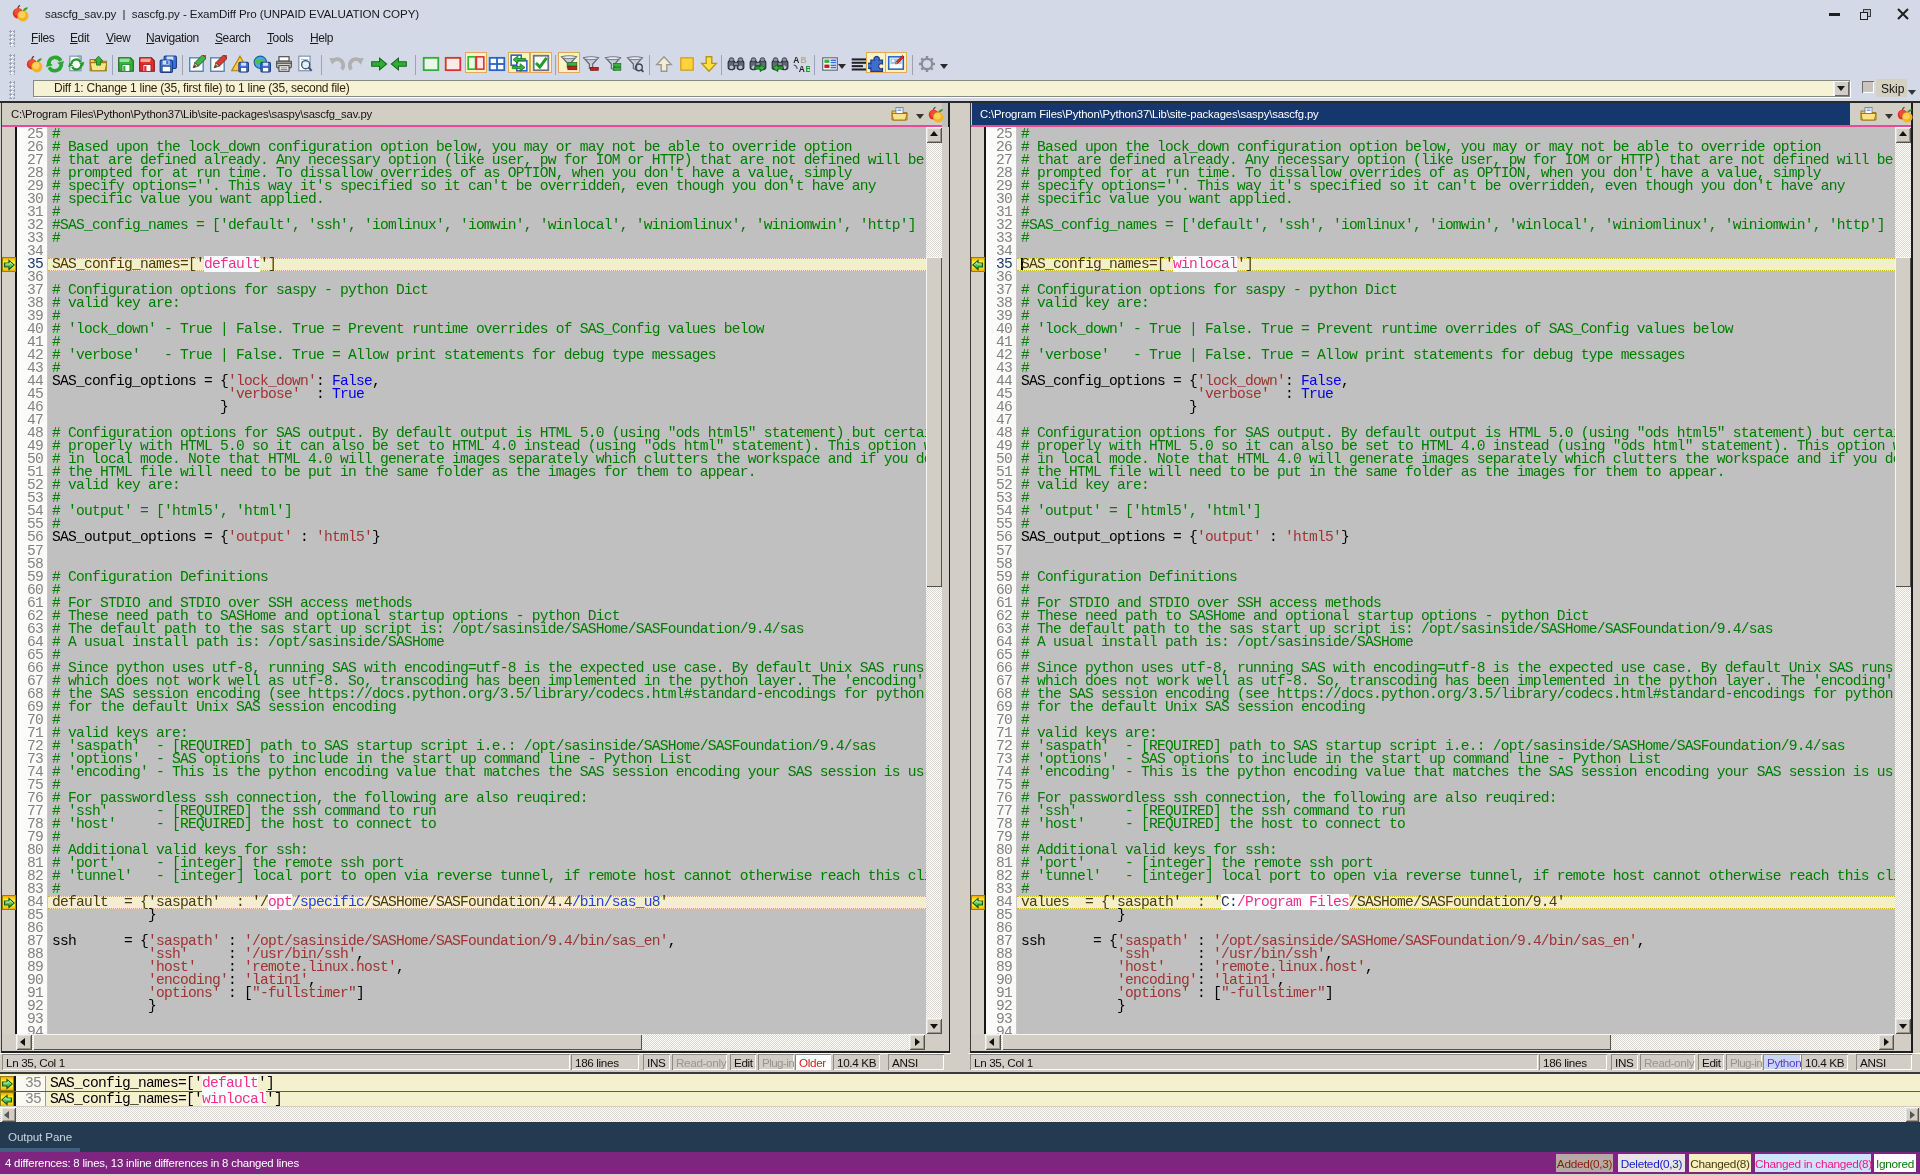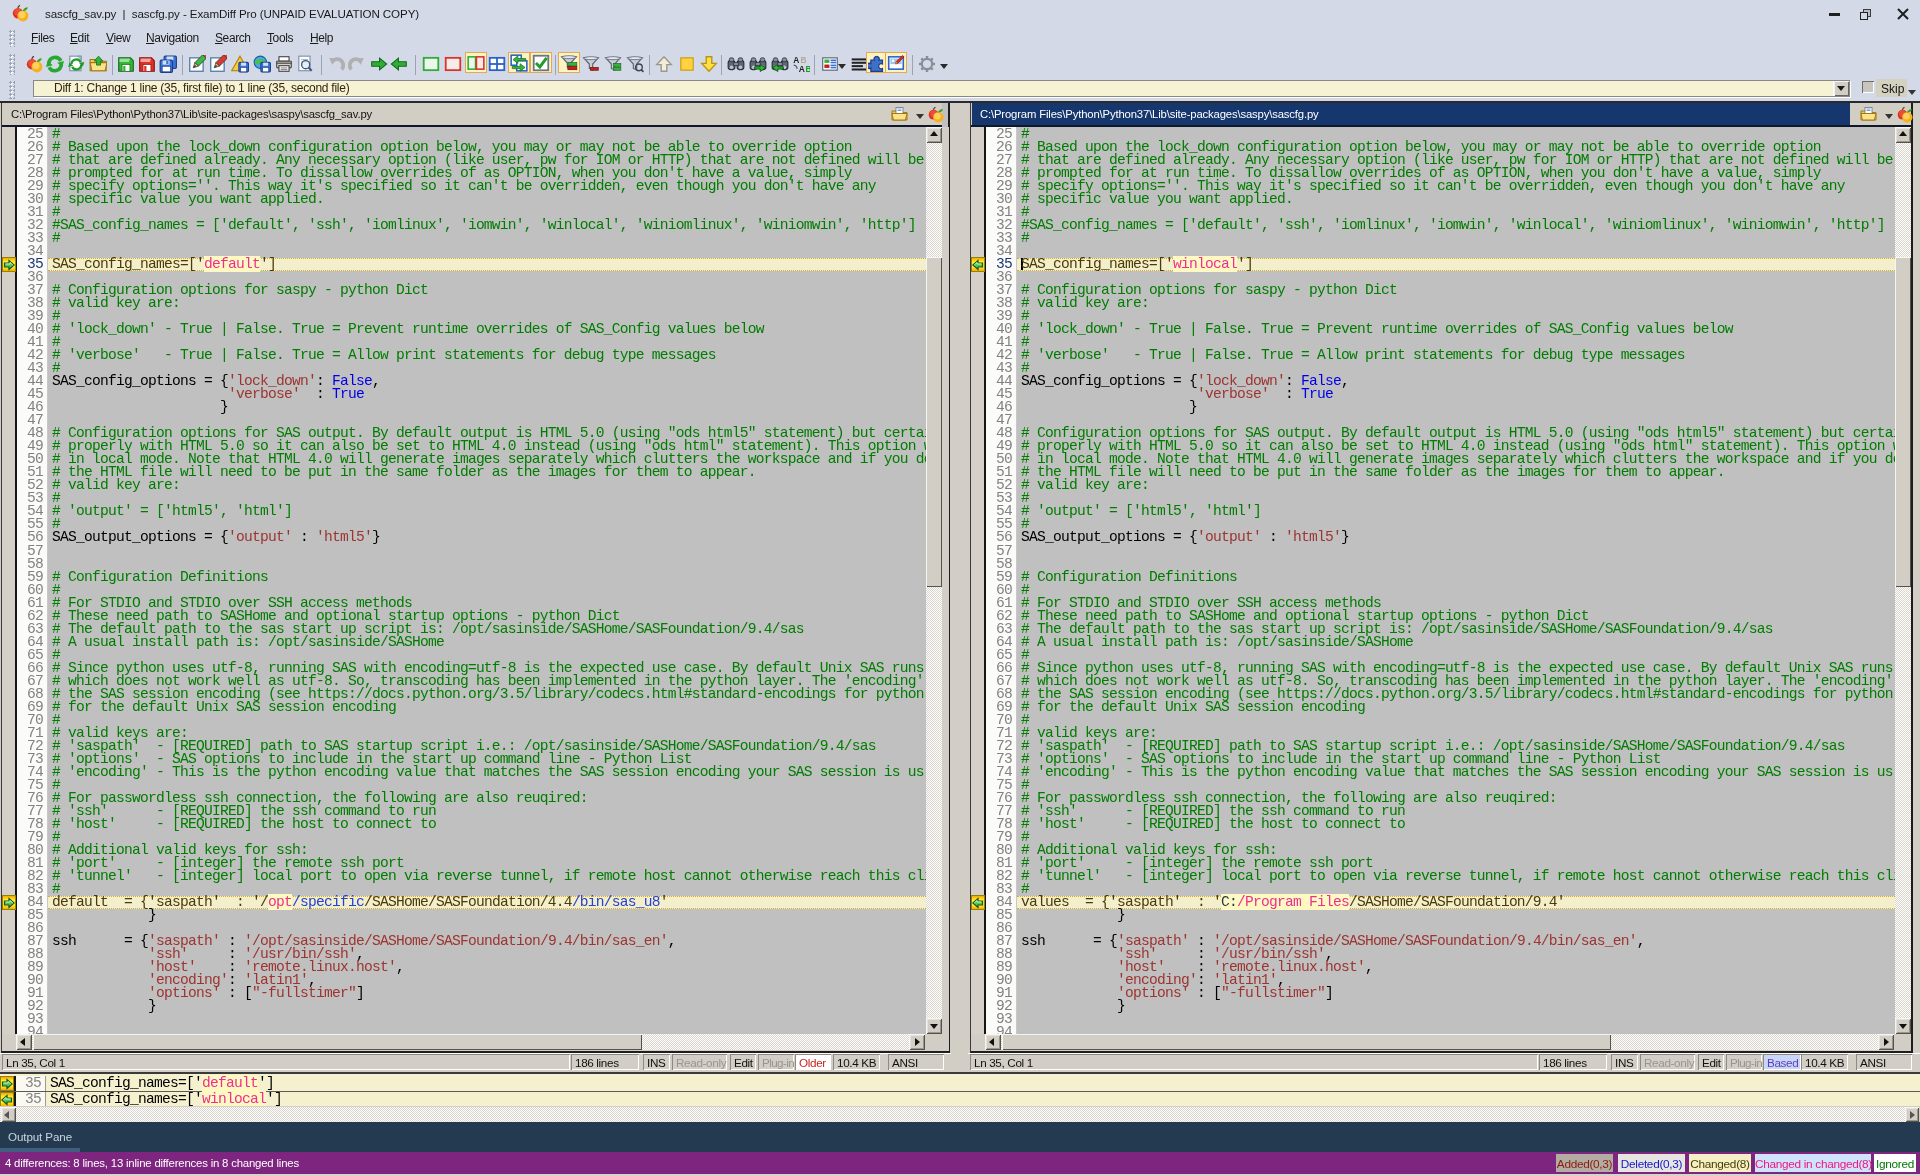--- a/index.html
+++ b/index.html
@@ -14,33 +14,33 @@
 .tbtn{position:absolute;top:3px;width:22px;height:22px;padding:3px 3px}
 .tbtn.hl{background:#fdf2c2;border:1px solid #e1a955;padding:2px 2px;top:2px;height:21px}
 .tbtn svg{display:block;transform:scale(1.12)}
 .tsep{position:absolute;top:5px;width:1px;height:20px;background:#9ba4b4}
 .tdd{position:absolute;top:14px;border:4px solid rgba(0,0,0,0);border-top:5px solid #2a2a2a;width:0;height:0}
 #combo{left:33px;top:1px;width:1817px;height:17px;background:#f6f3d4;border:1px solid #888;box-shadow:1px 1px 0 #fff;color:#35230e;font-size:12px;letter-spacing:-0.25px;line-height:15px;padding-left:20px}
 #combobtn{left:1833px;top:2px;width:16px;height:15px;background:#d2cec5;border-left:1px solid #fff;box-shadow:inset 1px 1px 0 #f4f2ee,inset -1px -1px 0 #6a665e}
 .darr{position:absolute;border:4px solid rgba(0,0,0,0);border-top:5px solid #1a1a1a;width:0;height:0}
 #clienttop{left:0;top:101px;width:1920px;height:2px;background:#2a2a2a}
 .pane{top:103px;width:943px;height:950px;background:#c0c0c0;border-right:2px solid #1e1e1e;border-left:1px solid #3a3a3a;border-bottom:2px solid #1e1e1e}
-.phead{position:absolute;left:0;top:0;width:940px;height:24px;background:#d2cec3;border-bottom:2px solid #0f172a;font-size:11.3px;letter-spacing:-0.15px;color:#111}
+.phead{position:absolute;left:0;top:0;width:940px;height:24px;background:#d2cec3;border-bottom:2px solid #ec4899;font-size:11.3px;letter-spacing:-0.15px;color:#111}
 .pbody{position:absolute;left:0;top:24px;width:940px;height:907px;overflow:hidden}
 .margincol{position:absolute;left:0;top:0;width:15px;height:907px;background:#d5d0c8;border-right:2px solid #161616}
 .gutter{position:absolute;left:15px;top:0;width:31px;height:907px;background:#fbfbfa;border-right:1px solid #c8c8c8}
 .gutter pre{position:absolute;right:4px;top:1px;text-align:left;color:#828282}
 .gutter .cur{color:#1b3772}
 .codearea{position:absolute;left:46px;top:0;width:878px;height:907px;overflow:hidden}
 .codearea pre{position:absolute;left:4px;top:1px;color:#000}
 pre i{font-style:normal;color:#007d00}
 pre b{font-weight:normal;color:#9c3430}
 pre u{text-decoration:none;color:#0000e8}
 pre s{text-decoration:none;color:#4c3a06}
-pre em{font-style:normal;color:#ee2f8e;background:#fef9c3}
+pre em{font-style:normal;color:#ee2f8e;background:#ffffff}
 pre em.nv{color:#26344e}
 pre q{quotes:none;color:#2441d8}
 .band{position:absolute;left:46px;width:878px;height:13px;background:#f3eecb;border-top:1px dotted #d8af20;border-bottom:1px dotted #d8af20}
 .mk{position:absolute;left:1px;width:12px;height:13px;background:linear-gradient(#f8a800,#ffee2e 30%,#ffee2e 70%,#f8a800);outline:1px solid #96820a}
 .mk svg{display:block;margin-top:.5px}
 .caret{display:inline-block;width:2px;height:12px;background:#000;margin-right:-2px;vertical-align:-2px}
 .vscroll{position:absolute;left:924px;top:0;width:16px;height:907px}
 .hscrollrow{position:absolute;left:0;top:931px;width:940px;height:17px;background:#d2cec5}
 .track{background:#fff;background-image:conic-gradient(#d9d5cd 25%,rgba(0,0,0,0) 0 50%,#d9d5cd 0 75%,rgba(0,0,0,0) 0);background-size:2px 2px}
 .sbtn{position:absolute;background:#d2cec5;box-shadow:inset 1px 1px 0 #f6f5f2,inset -1px -1px 0 #55524c,inset 2px 2px 0 #e4e1da,inset -2px -2px 0 #9a968c}
@@ -854,21 +854,21 @@
     <div class="sfield " style="left:833px;width:47px">10.4 KB</div>
     <div class="sfield " style="left:888px;width:56px">ANSI</div>
   </div>
 <div class="statusbar abs" style="left:968px;width:952px">
     <div class="sfield " style="left:2px;width:568px">Ln 35, Col 1</div>
     <div class="sfield " style="left:571px;width:68px">186 lines</div>
     <div class="sfield " style="left:643px;width:27px">INS</div>
     <div class="sfield dis" style="left:672px;width:55px">Read-only</div>
     <div class="sfield " style="left:730px;width:26px">Edit</div>
     <div class="sfield dis" style="left:758px;width:36px"><span style="letter-spacing:-0.6px">Plug-in</span></div>
-    <div class="sfield x" style="color:#5b3fbd;background:#c9d6f7;left:795px;width:38px">Based</div>
+    <div class="sfield x" style="color:#5b3fbd;background:#c9d6f7;left:795px;width:38px">Python</div>
     <div class="sfield " style="left:833px;width:47px">10.4 KB</div>
     <div class="sfield " style="left:888px;width:56px">ANSI</div>
   </div>
 <div id="diffrows" class="abs">
     <div class="drow" style="top:2px">
       <div class="mk" style="top:1px">
         <svg width="12" height="12" viewBox="0 0 12 12">
           <path d="M1.5 4 H6 V1.5 L11.2 6 6 10.5 V8 H1.5Z" fill="#57c45c" stroke="#14591a" stroke-width="1.2"></path>
           <path d="M2.5 5 H7 V3.5 L9.8 6" stroke="#c6f2c6" stroke-width="1" fill="none"></path>
         </svg>

